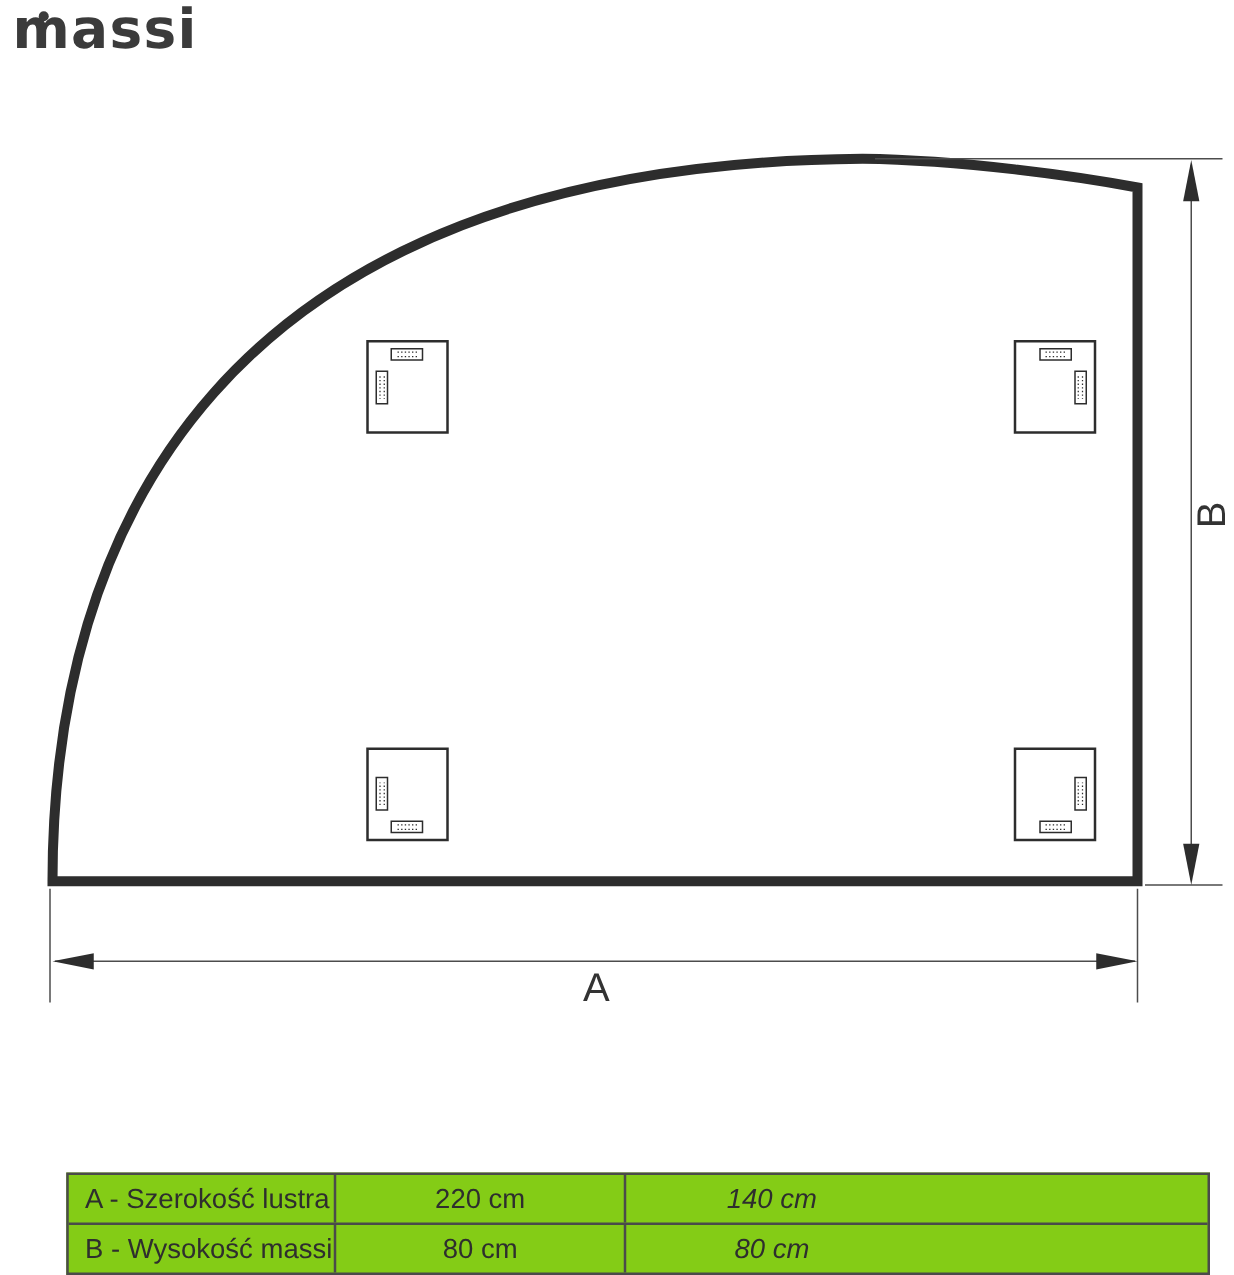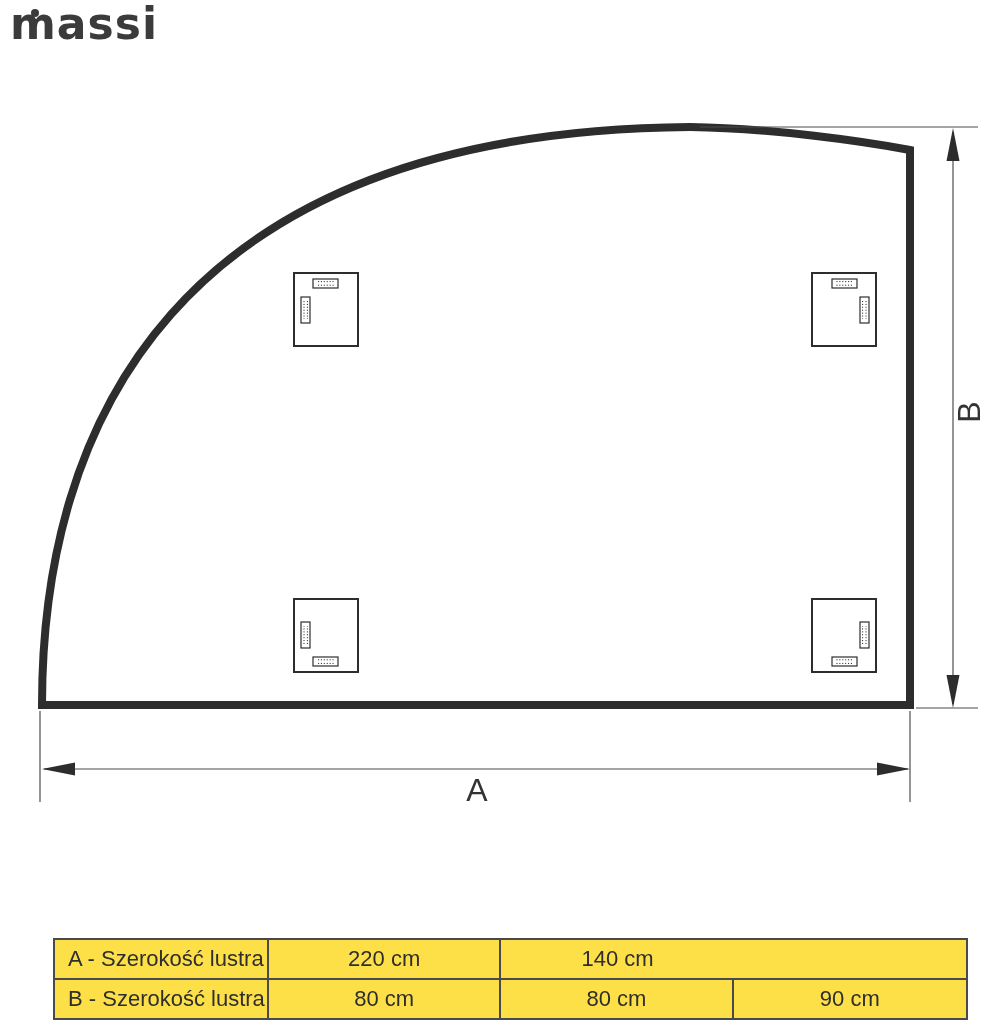--- a/index.html
+++ b/index.html
@@ -15,29 +15,29 @@
   }
   .logo-dot{
     position:absolute;left:21px;top:7px;width:8px;height:8px;border-radius:50%;
     background:#3b3b3b;
   }
   
   .diagram{position:absolute;left:0;top:0;width:987px;height:870px;}
   
   .size-table{
     position:absolute;left:53px;top:938px;width:911px;
-    border:2px solid #4a4a4a;background:#fde047;color:#2e2e2e;font-size:22px;
+    border:2px solid #4a4a4a;background:#84cc16;color:#2e2e2e;font-size:22px;
   }
   .t-row{display:grid;grid-template-columns:214px 1fr 1fr 1fr;height:38px;}
   .t-row + .t-row{border-top:2px solid #4a4a4a;}
   .t-cell{
     display:flex;align-items:center;justify-content:center;
     border-right:2px solid #4a4a4a;overflow:hidden;white-space:nowrap;
   }
-  .t-cell:last-child{border-right:none;}
+  .t-cell:last-child{border-right:none;font-style:italic;}
   .t-cell.label{justify-content:flex-start;padding-left:13px;}
 </style>
 </head>
 <body>
 
 <div class="page">
 
   <div class="logo">
     <span class="logo-dot"></span>
     <span class="logo-text">massi</span>
@@ -82,20 +82,19 @@
     <text x="969" y="412" text-anchor="middle" dy="0.35em" font-size="32" fill="#333333" transform="rotate(-90 969 412)">B</text>
   </svg>
 
   <div class="size-table">
     <div class="t-row">
       <div class="t-cell label">A - Szerokość lustra</div>
       <div class="t-cell">220 cm</div>
       <div class="t-cell">140 cm</div>
     </div>
     <div class="t-row">
-      <div class="t-cell label">B - Szerokość lustra</div>
+      <div class="t-cell label">B - Wysokość massi</div>
       <div class="t-cell">80 cm</div>
       <div class="t-cell">80 cm</div>
-      <div class="t-cell">90 cm</div>
     </div>
   </div>
 
 </div>
 
 </body></html>

